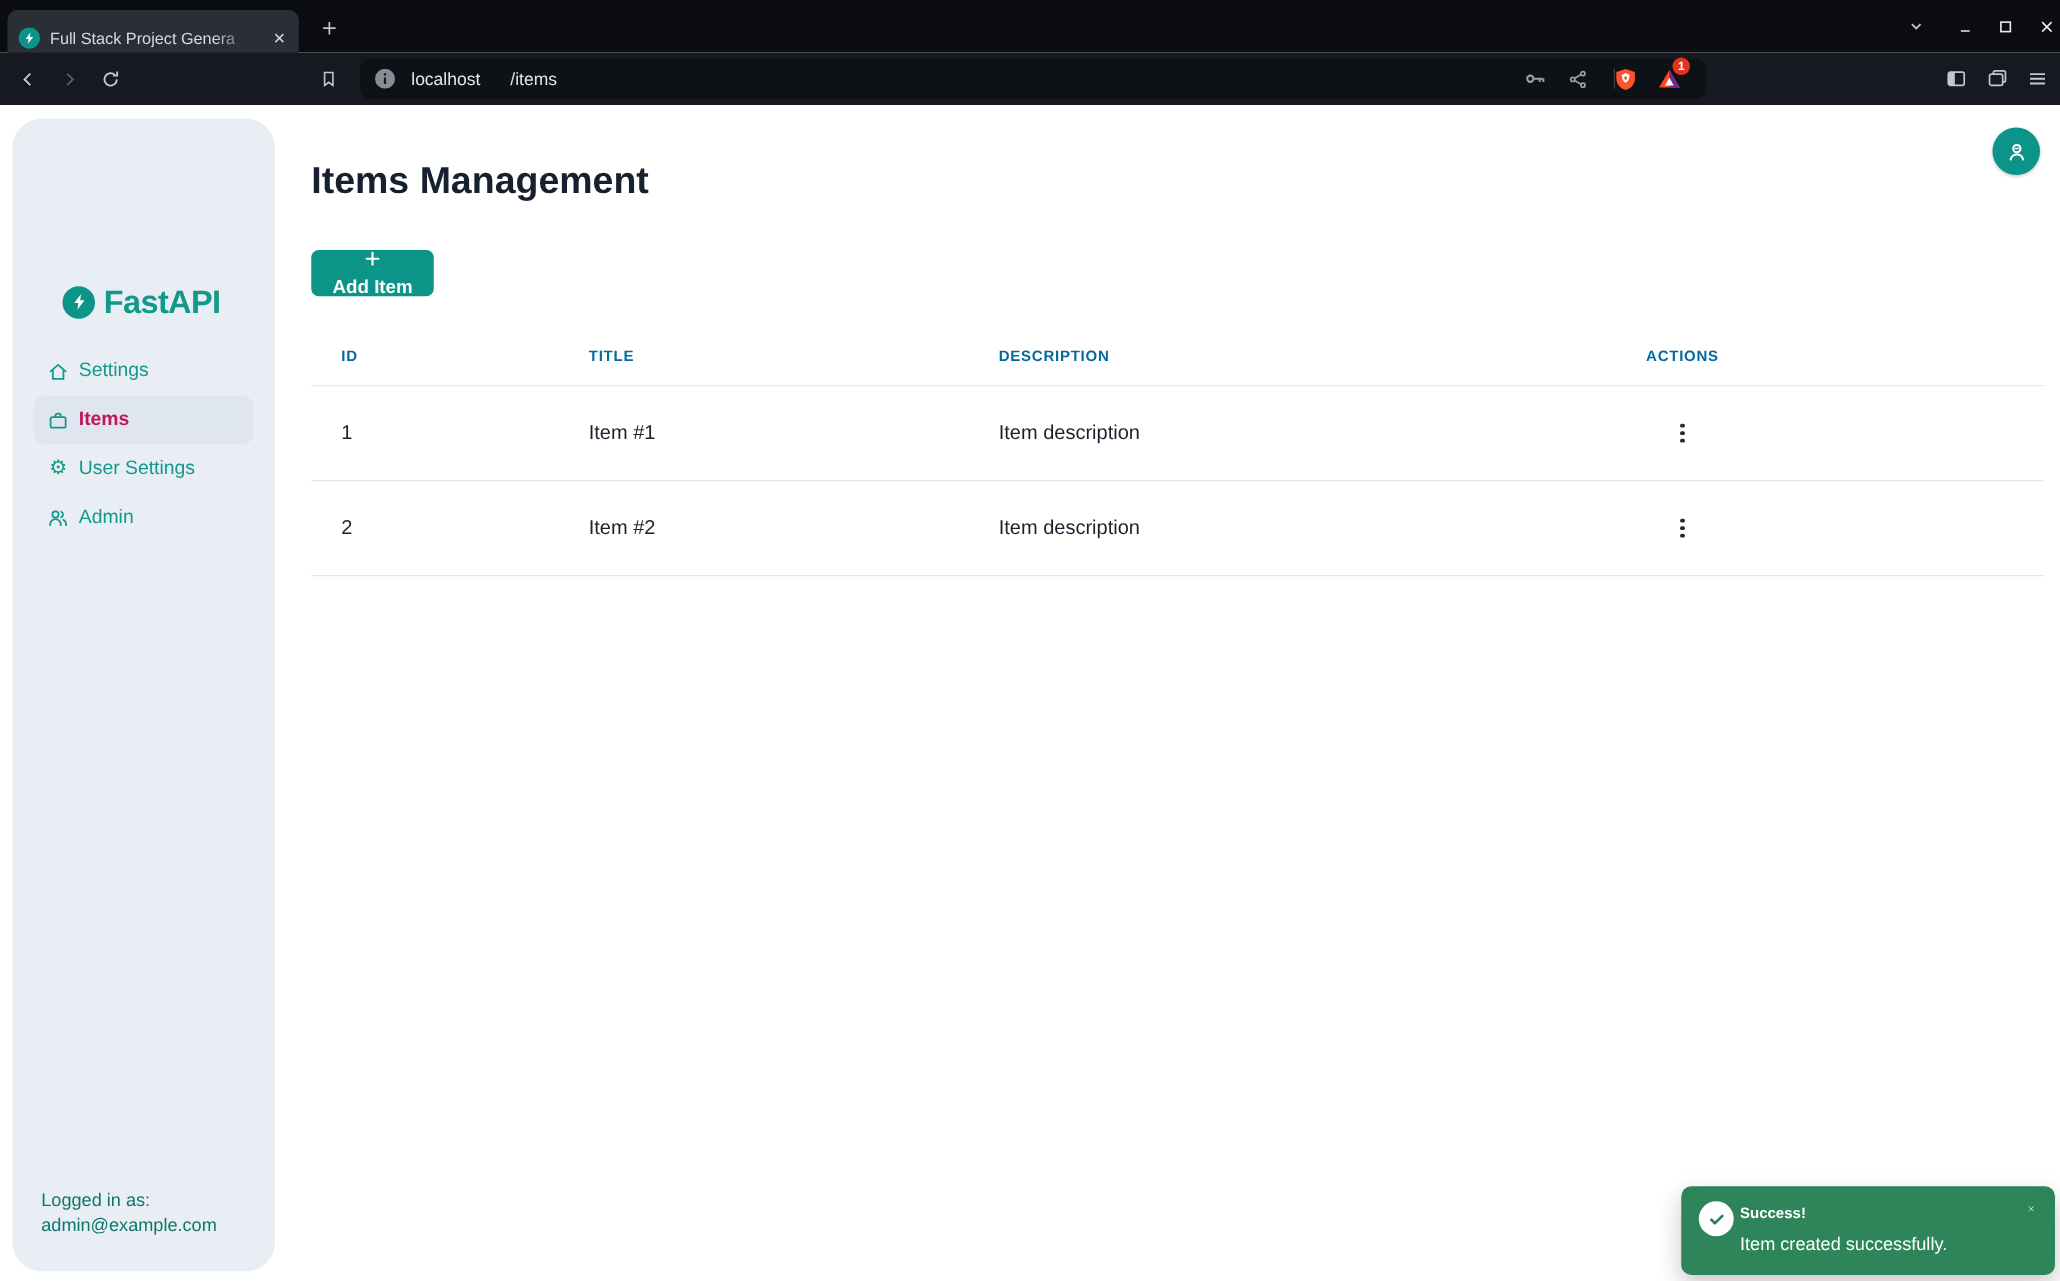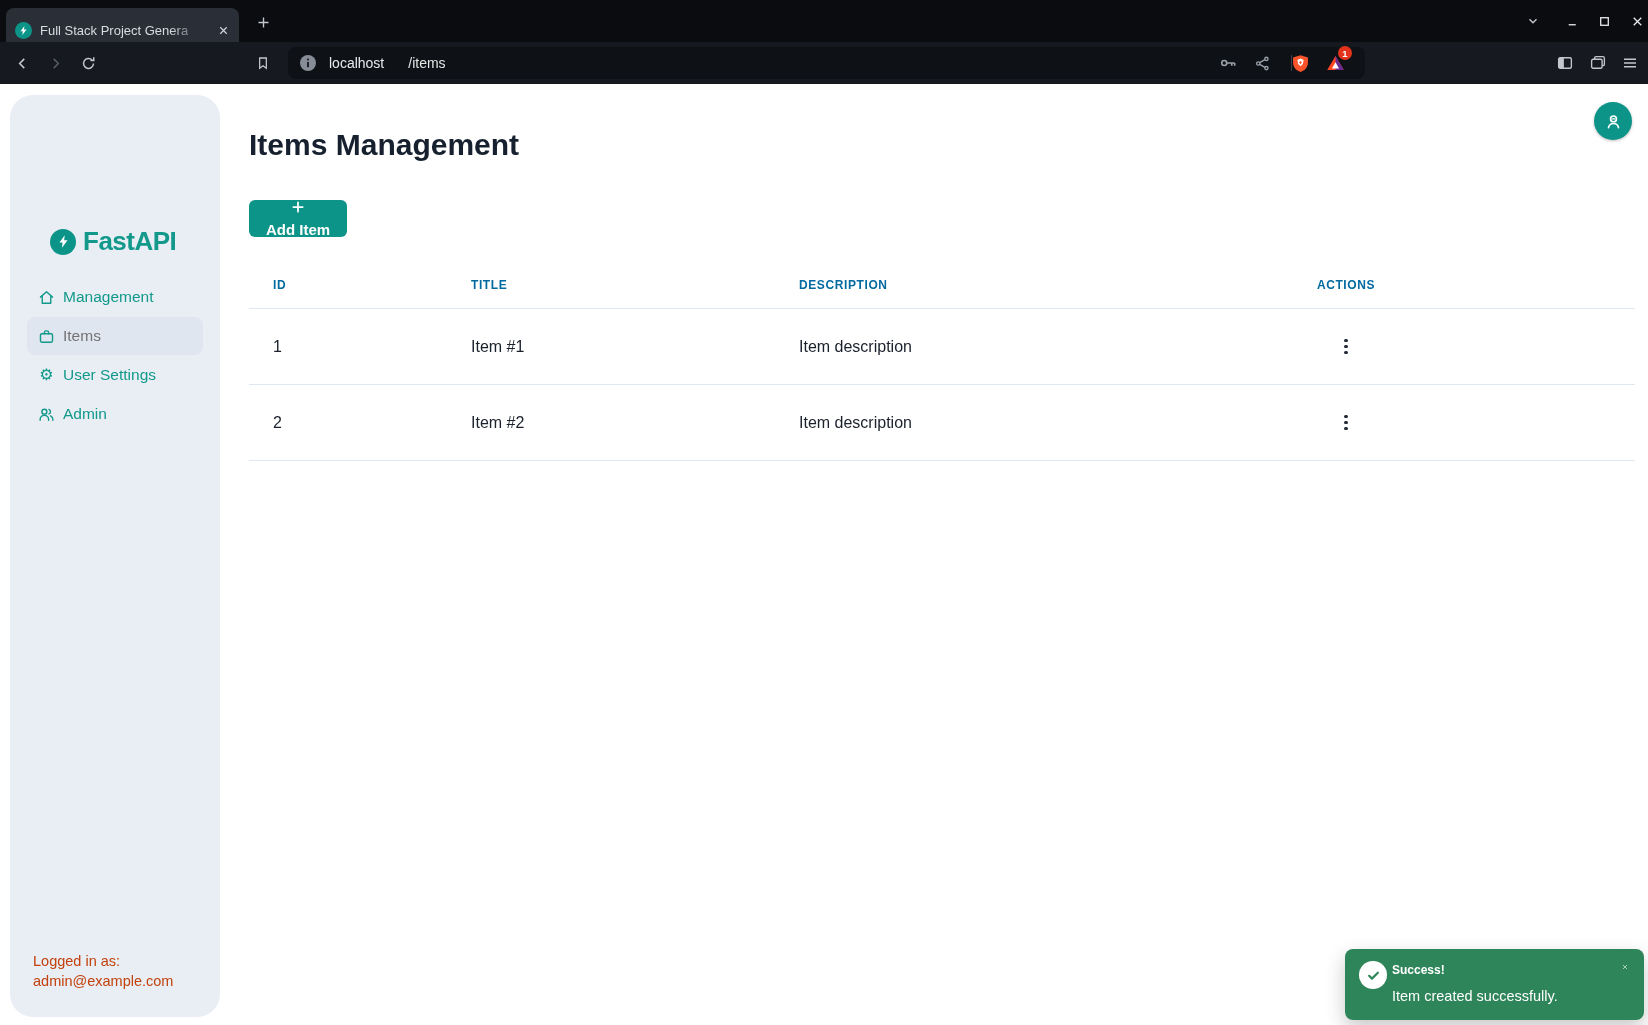--- a/index.html
+++ b/index.html
@@ -35,24 +35,24 @@
   
   .sidebar{position:absolute;left:10px;top:95px;width:210px;height:922px;background:#e9eef4;border-radius:23px;}
   .logo-row{position:absolute;left:40px;top:131px;display:flex;align-items:center;gap:7px;}
   .logo-circle{width:26px;height:26px;border-radius:50%;background:#0d9488;display:flex;align-items:center;justify-content:center;}
   .logo-text{font-size:26px;font-weight:bold;color:#12998b;letter-spacing:-0.5px;}
   .nav{position:absolute;left:0;top:183px;width:210px;}
   .nav-item{margin:0 17px 1px 17px;height:38px;border-radius:8px;display:flex;align-items:center;
        padding-left:11px;gap:8px;cursor:pointer;}
   .nav-item .label{font-size:15.5px;color:#12998b;}
   .nav-item.active{background:#dfe6ef;}
-  .nav-item.active .label{color:#737373;font-weight:normal;text-align:center;}
+  .nav-item.active .label{color:#be185d;font-weight:bold;text-align:center;}
   .nav-ic{width:17px;height:17px;flex:0 0 17px;display:flex;align-items:center;justify-content:center;}
   .gear-glyph{font-size:16px;color:#12998b;line-height:1;}
-  .side-footer{position:absolute;left:23px;bottom:26px;font-size:14.5px;color:#c2410c;line-height:19.5px;}
+  .side-footer{position:absolute;left:23px;bottom:26px;font-size:14.5px;color:#0f766e;line-height:19.5px;}
 
   .page-title{position:absolute;left:249px;top:128px;font-size:30px;font-weight:bold;color:#16202e;}
   .add-btn{position:absolute;left:249px;top:200px;height:37px;padding:0 17px;background:#0d9488;border:none;
        border-radius:6px;display:flex;align-items:center;gap:7px;cursor:pointer;flex-direction:column;}
   .add-btn .lbl{color:#fff;font-size:15px;font-weight:bold;font-family:"Liberation Sans",sans-serif;}
 
   .table{position:absolute;left:249px;top:262px;width:1386px;}
   .trow{display:grid;grid-template-columns:198px 328px 480px 182px 1fr;align-items:center;
        border-bottom:1px solid #e2e8f0;}
   .trow.head{height:46px;}
@@ -219,21 +219,21 @@
     </div>
 
     <div class="nav">
       <div class="nav-item">
         <span class="nav-ic">
           <svg width="17" height="17" viewBox="0 0 24 24" fill="none" stroke="#12998b" stroke-width="2" stroke-linecap="round" stroke-linejoin="round">
               <path d="M3.5 11.5 12 4l8.5 7.5"></path>
               <path d="M6 10v10h12V10"></path>
             </svg>
         </span>
-        <span class="label">Management</span>
+        <span class="label">Settings</span>
       </div>
       <div class="nav-item active">
         <span class="nav-ic">
           <svg width="17" height="17" viewBox="0 0 24 24" fill="none" stroke="#12998b" stroke-width="2" stroke-linecap="round" stroke-linejoin="round">
               <rect x="3.5" y="8" width="17" height="12" rx="2"></rect>
               <path d="M9 8V6.5A2.5 2.5 0 0 1 11.5 4h1A2.5 2.5 0 0 1 15 6.5V8"></path>
             </svg>
         </span>
         <span class="label">Items</span>
       </div>

